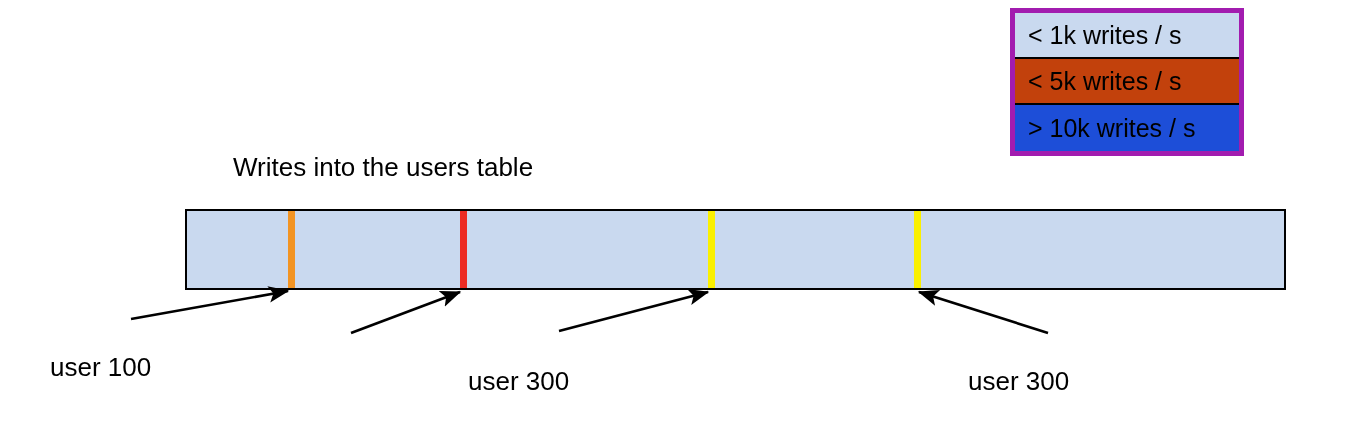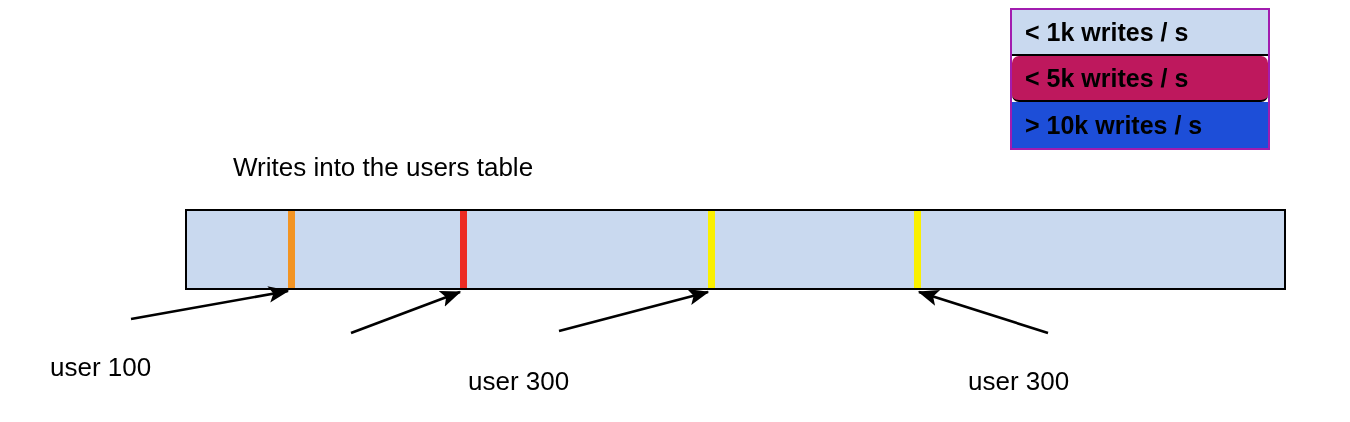--- a/index.html
+++ b/index.html
@@ -14,24 +14,23 @@
     background: #ffffff;
     overflow: hidden;
     font-family: "Liberation Sans", sans-serif;
   }
 
   
   #legend {
     position: absolute;
     left: 1010px;
     top: 8px;
-    width: 260px;
-    border: 2px solid #a21caf;
+    width: 234px;
+    border: 5px solid #a21caf;
     box-sizing: border-box;
-    font-weight: bold;
   }
   .legend-row {
     height: 46px;
     box-sizing: border-box;
     border-bottom: 2px solid #000000;
     display: flex;
     align-items: center;
     padding-left: 13px;
   }
   .legend-row:last-child {
@@ -94,21 +93,21 @@
 </style>
 </head>
 <body>
 
 <div id="canvas">
 
   <div id="legend">
     <div class="legend-row" style="background:#c9d9ef;">
       <span class="legend-label">&lt; 1k writes / s</span>
     </div>
-    <div class="legend-row" style="background:#be185d;border-radius:7px;">
+    <div class="legend-row" style="background:#c2410c;">
       <span class="legend-label">&lt; 5k writes / s</span>
     </div>
     <div class="legend-row" style="background:#1d4ed8;">
       <span class="legend-label">&gt; 10k writes / s</span>
     </div>
   </div>
 
   <div id="chart-title">Writes into the users table</div>
 
   <div id="bar">

